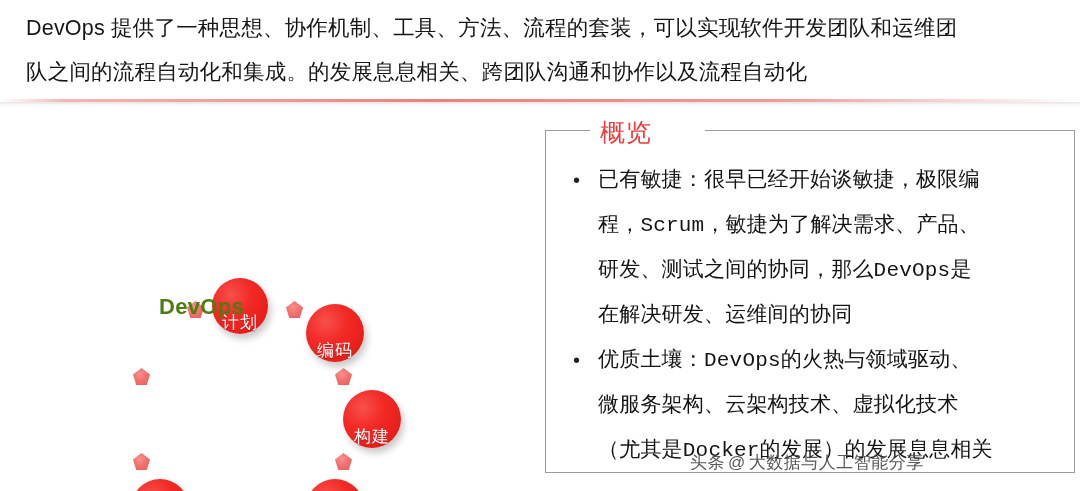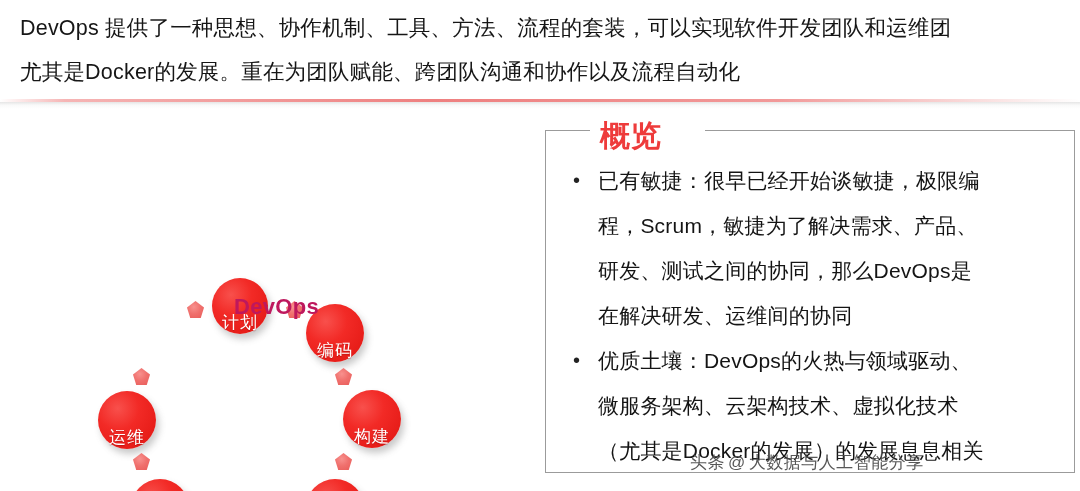--- a/index.html
+++ b/index.html
@@ -12,21 +12,21 @@
     height: 491px;
     position: relative;
     overflow: hidden;
     font-family: "Liberation Sans", "DejaVu Sans", sans-serif;
     color: #1a1a1a;
   }
 
   
   #header {
     position: absolute;
-    left: 12px; top: 0;
+    left: 18px; top: 0;
     width: 996px;
     height: 100px;
     box-sizing: border-box;
     padding: 6px 2px 0 8px;
   }
   #header p {
     margin: 0;
     font-size: 21.5px;
     line-height: 44px;
     letter-spacing: 0.2px;
@@ -93,24 +93,24 @@
       radial-gradient(circle at 40% 35%,
         #f8918e 0%,
         #f0716e 45%,
         #e85a57 100%);
     clip-path: polygon(50% 0%, 100% 38%, 81% 100%, 19% 100%, 0% 38%);
     filter: drop-shadow(2px 3px 2px rgba(110,110,110,0.40));
   }
   #center-label {
     position: absolute;
     width: 160px;
-    text-align: right;
+    text-align: left;
     font-size: 22px;
     font-weight: bold;
-    color: #be185d;
+    color: #4d7c0f;
     letter-spacing: 0.3px;
   }
 
   
   #panel {
     position: absolute;
     left: 545px; top: 130px;
     width: 530px;
     height: 343px;
     box-sizing: border-box;
@@ -121,22 +121,22 @@
   #panel-notch {
     position: absolute;
     left: 590px; top: 124px;
     width: 115px;
     height: 16px;
     background: #ffffff;
   }
   #panel-title {
     position: absolute;
     left: 600px; top: 116px;
-    font-size: 30px;
-    font-weight: bold;
+    font-size: 25px;
+    font-weight: normal;
     color: #ee3b3b;
     letter-spacing: 1px;
   }
   #bullets {
     position: absolute;
     left: 568px; top: 158px;
     width: 500px;
   }
   .bullet-row {
     display: flex;
@@ -151,20 +151,21 @@
     text-align: left;
     padding-left: 5px;
     box-sizing: border-box;
   }
   .bullet-text {
     flex: 1 1 auto;
     font-size: 21px;
     line-height: 45px;
     color: #141414;
     letter-spacing: 0.2px;
+    font-family: Liberation Mono, monospace;
   }
 
   
   #watermark {
     position: absolute;
     left: 690px; top: 451px;
     font-size: 17px;
     color: #4a4a4a;
     opacity: 0.92;
     letter-spacing: 0.5px;
@@ -173,21 +174,21 @@
   #watermark .mark-logo {
     display: inline-block;
     margin: 0 3px;
   }
 </style>
 </head>
 <body>
 
 <div id="header">
   <p>DevOps 提供了一种思想、协作机制、工具、方法、流程的套装，可以实现软件开发团队和运维团</p>
-  <p>尤其是Docker的发展。重在为团队赋能、跨团队沟通和协作以及流程自动化</p>
+  <p>队之间的流程自动化和集成。的发展息息相关、跨团队沟通和协作以及流程自动化</p>
 </div>
 <div id="divider"></div>
 <div id="divider-shadow"></div>
 
 <div id="cycle">
 
   <div class="node" style="left:152px; top:160px; width:56px; height:56px;">
     <span>计划</span>
   </div>
 
@@ -200,23 +201,20 @@
   </div>
 
   <div class="node" style="left:246px; top:361px; width:58px; height:58px;">
     
   </div>
 
   <div class="node" style="left:71px; top:361px; width:58px; height:58px;">
     
   </div>
 
-  <div class="node" style="left:38px; top:273px; width:58px; height:58px;">
-    <span>运维</span>
-  </div>
 
 
   <div class="arrow" style="left:127px; top:183px;"></div>
   <div class="arrow" style="left:226px; top:183px;"></div>
   <div class="arrow" style="left:275px; top:250px;"></div>
   <div class="arrow" style="left:275px; top:335px;"></div>
 
   <div class="arrow" style="left:73px; top:335px;"></div>
   <div class="arrow" style="left:73px; top:250px;"></div>
 

